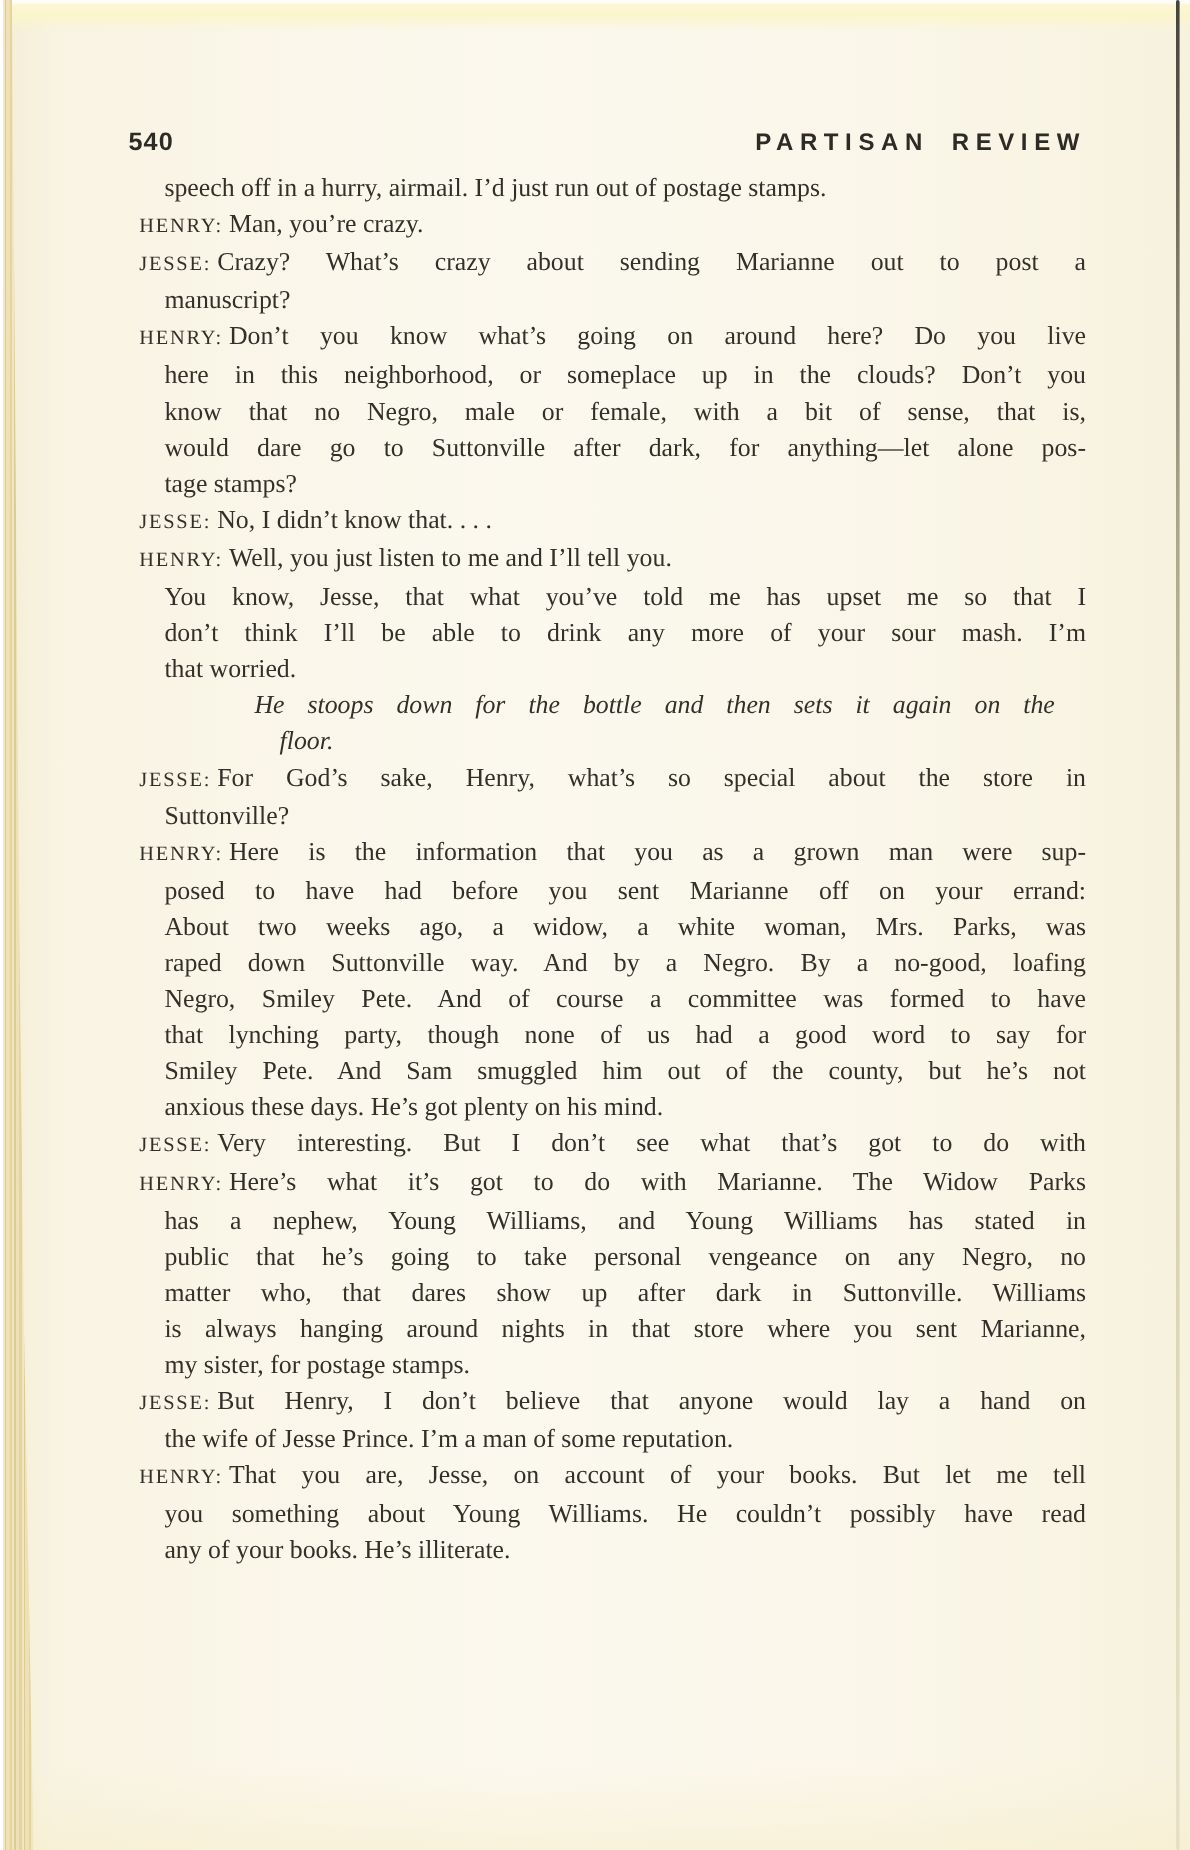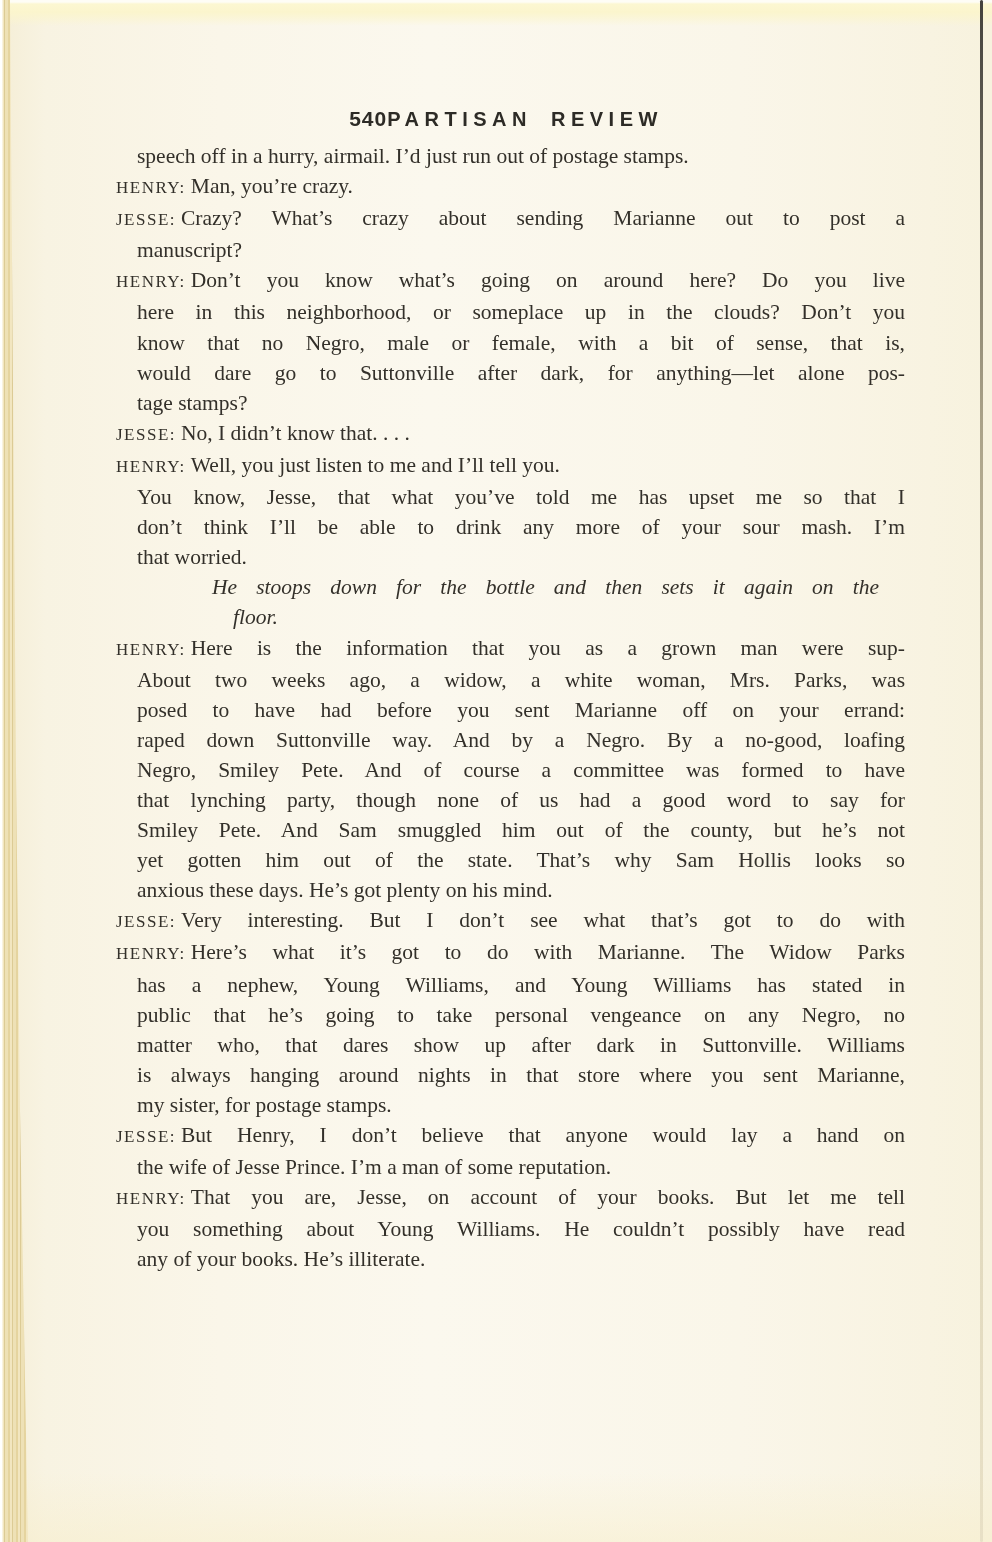--- a/index.html
+++ b/index.html
@@ -52,21 +52,21 @@
     background: linear-gradient(180deg,
       #44423d 0px, #57544b 90px, #807b69 230px,
       #aaa288 420px, #c9c0a3 660px, #d9d0b3 950px,
       #e2dabf 1250px, #e8e0c6 1542px);
     border-radius: 2px;
   }
   .header {
     position: absolute;
     left: 107px; right: 87px; top: 84px;
     display: flex;
-    justify-content: center;
+    justify-content: space-between;
     align-items: baseline;
     font-family: "Liberation Sans", sans-serif;
     font-weight: 700;
     color: #2d2b26;
   }
   .pagenum { font-size: 21px; letter-spacing: 1px; }
   .journal { font-size: 20px; letter-spacing: 5.5px; word-spacing: 8px; margin-top: 24px; }
 
   .text-block {
     position: absolute;
@@ -145,28 +145,31 @@
       <div class="para unattributed">
         <div class="line">You know, Jesse, that what you’ve told me has upset me so that I</div>
         <div class="line cont">don’t think I’ll be able to drink any more of your sour mash. I’m</div>
         <div class="line last cont">that worried.</div>
       </div>
       <div class="para stage">
         <div class="line">He stoops down for the bottle and then sets it again on the</div>
         <div class="line last cont">floor.</div>
       </div>
       <div class="para speech">
+        <div class="line"><span class="speaker">JESSE:</span>For God’s sake, Henry, what’s so special about the store in</div>
+        <div class="line last cont">Suttonville?</div>
+      </div>
+      <div class="para speech">
         <div class="line"><span class="speaker">HENRY:</span>Here is the information that you as a grown man were sup-</div>
+        <div class="line cont">posed to have had before you sent Marianne off on your errand:</div>
         <div class="line cont">About two weeks ago, a widow, a white woman, Mrs. Parks, was</div>
-        <div class="line cont">posed to have had before you sent Marianne off on your errand:</div>
         <div class="line cont">raped down Suttonville way. And by a Negro. By a no-good, loafing</div>
         <div class="line cont">Negro, Smiley Pete. And of course a committee was formed to have</div>
         <div class="line cont">that lynching party, though none of us had a good word to say for</div>
         <div class="line cont">Smiley Pete. And Sam smuggled him out of the county, but he’s not</div>
-        <div class="line cont">yet gotten him out of the state. That’s why Sam Hollis looks so</div>
         <div class="line last cont">anxious these days. He’s got plenty on his mind.</div>
       </div>
       <div class="para speech">
         <div class="line"><span class="speaker">JESSE:</span>Very interesting. But I don’t see what that’s got to do with</div>
       </div>
       <div class="para speech">
         <div class="line"><span class="speaker">HENRY:</span>Here’s what it’s got to do with Marianne. The Widow Parks</div>
         <div class="line cont">has a nephew, Young Williams, and Young Williams has stated in</div>
         <div class="line cont">public that he’s going to take personal vengeance on any Negro, no</div>
         <div class="line cont">matter who, that dares show up after dark in Suttonville. Williams</div>

